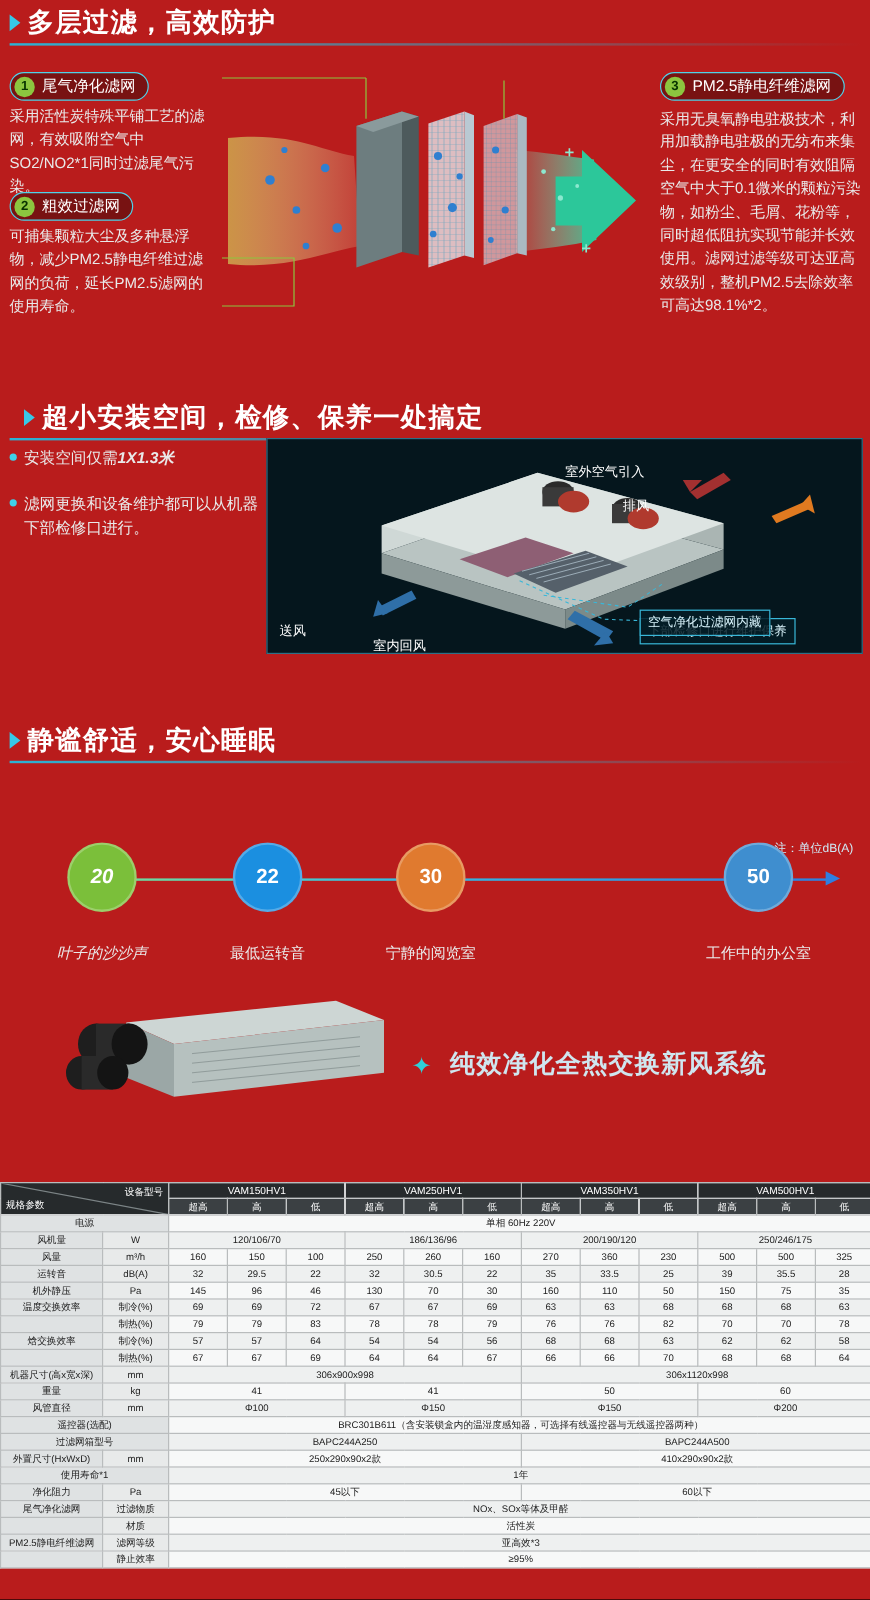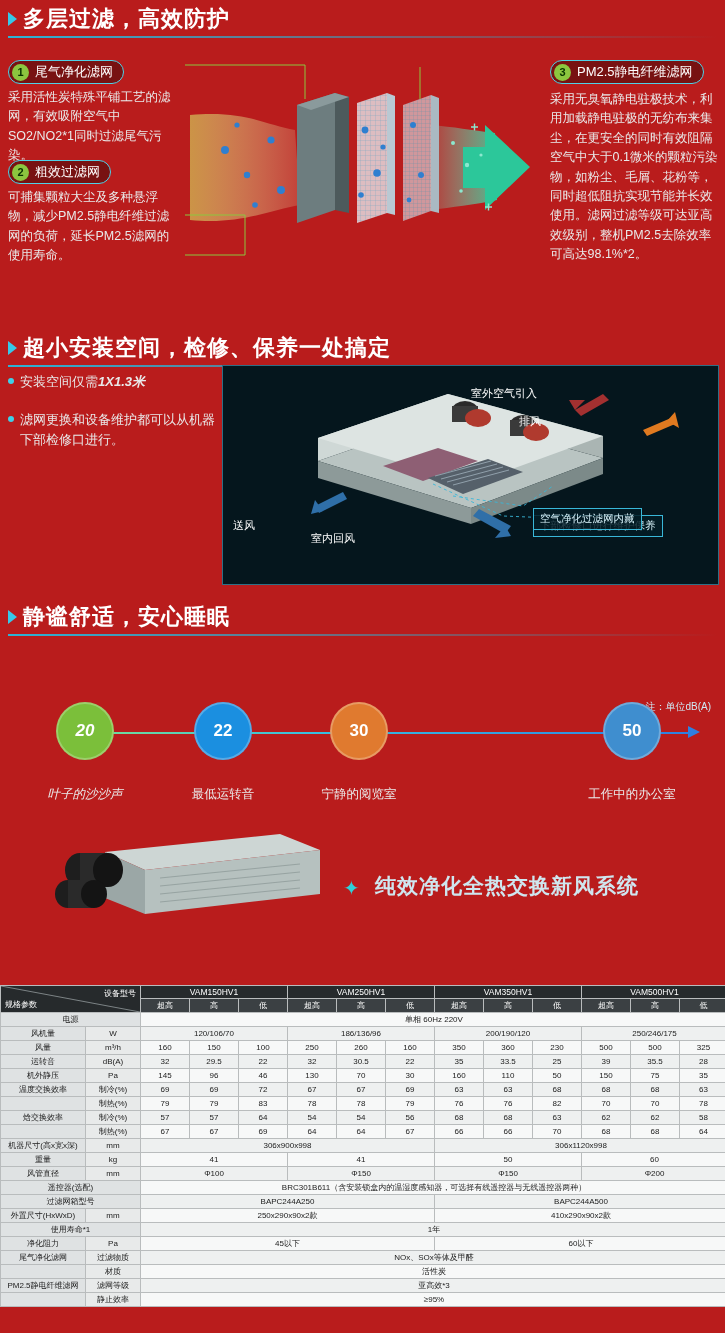--- a/index.html
+++ b/index.html
@@ -54,34 +54,34 @@
 
   .body-txt { font-size: 12.5px; line-height: 1.55; color: #e9e9e9; }
   #txt1 { position: absolute; left: 8px; top: 88px; width: 170px; }
   #txt2 { position: absolute; left: 8px; top: 188px; width: 170px; }
   #txt3 { position: absolute; left: 550px; top: 90px; width: 170px; }
 
   
   .diagram1 { position: absolute; left: 185px; top: 55px; width: 355px; height: 235px; }
 
   
-  #sec2-head { left: 8px; top: 333px; text-align: center; }
+  #sec2-head { left: 20px; top: 333px; text-align: center; }
   #sec2-underline { left: 8px; top: 365px; width: 710px; }
 
   .bullet { position: absolute; font-size: 13px; line-height: 1.5; color: #e9e9e9; width: 200px; }
   .bullet::before {
     content: ""; position: absolute; left: -12px; top: 6px;
     width: 6px; height: 6px; border-radius: 50%; background: #3fd0e8;
   }
   #b1 { left: 20px; top: 372px; }
   #b2 { left: 20px; top: 410px; }
   .strong-ital { font-weight: bold; font-style: italic; }
 
   .unit-box {
-    position: absolute; left: 222px; top: 365px; width: 497px; height: 220px;
+    position: absolute; left: 222px; top: 365px; width: 497px; height: 180px;
     border: 1px solid #2f6f86; background: #05161d;
   }
 
   .callout {
     position: absolute; border: 1px solid #39b7d8; background: rgba(4,28,38,.85);
     color: #d7f2fa; font-size: 10.5px; padding: 3px 6px; white-space: nowrap;
   }
 
   .lbl-sm { position: absolute; font-size: 11px; color: #fff; white-space: nowrap; }
 
@@ -409,21 +409,21 @@
           </tr>
           <tr>
             <td class="rowlabel">风量</td>
             <td class="rowlabel2">m³/h</td>
             <td class="val">160</td>
             <td class="val">150</td>
             <td class="val">100</td>
             <td class="val">250</td>
             <td class="val">260</td>
             <td class="val">160</td>
-            <td class="val">350</td>
+            <td class="val">270</td>
             <td class="val">360</td>
             <td class="val">230</td>
             <td class="val">500</td>
             <td class="val">500</td>
             <td class="val">325</td>
           </tr>
           <tr>
             <td class="rowlabel">运转音</td>
             <td class="rowlabel2">dB(A)</td>
             <td class="val">32</td>

